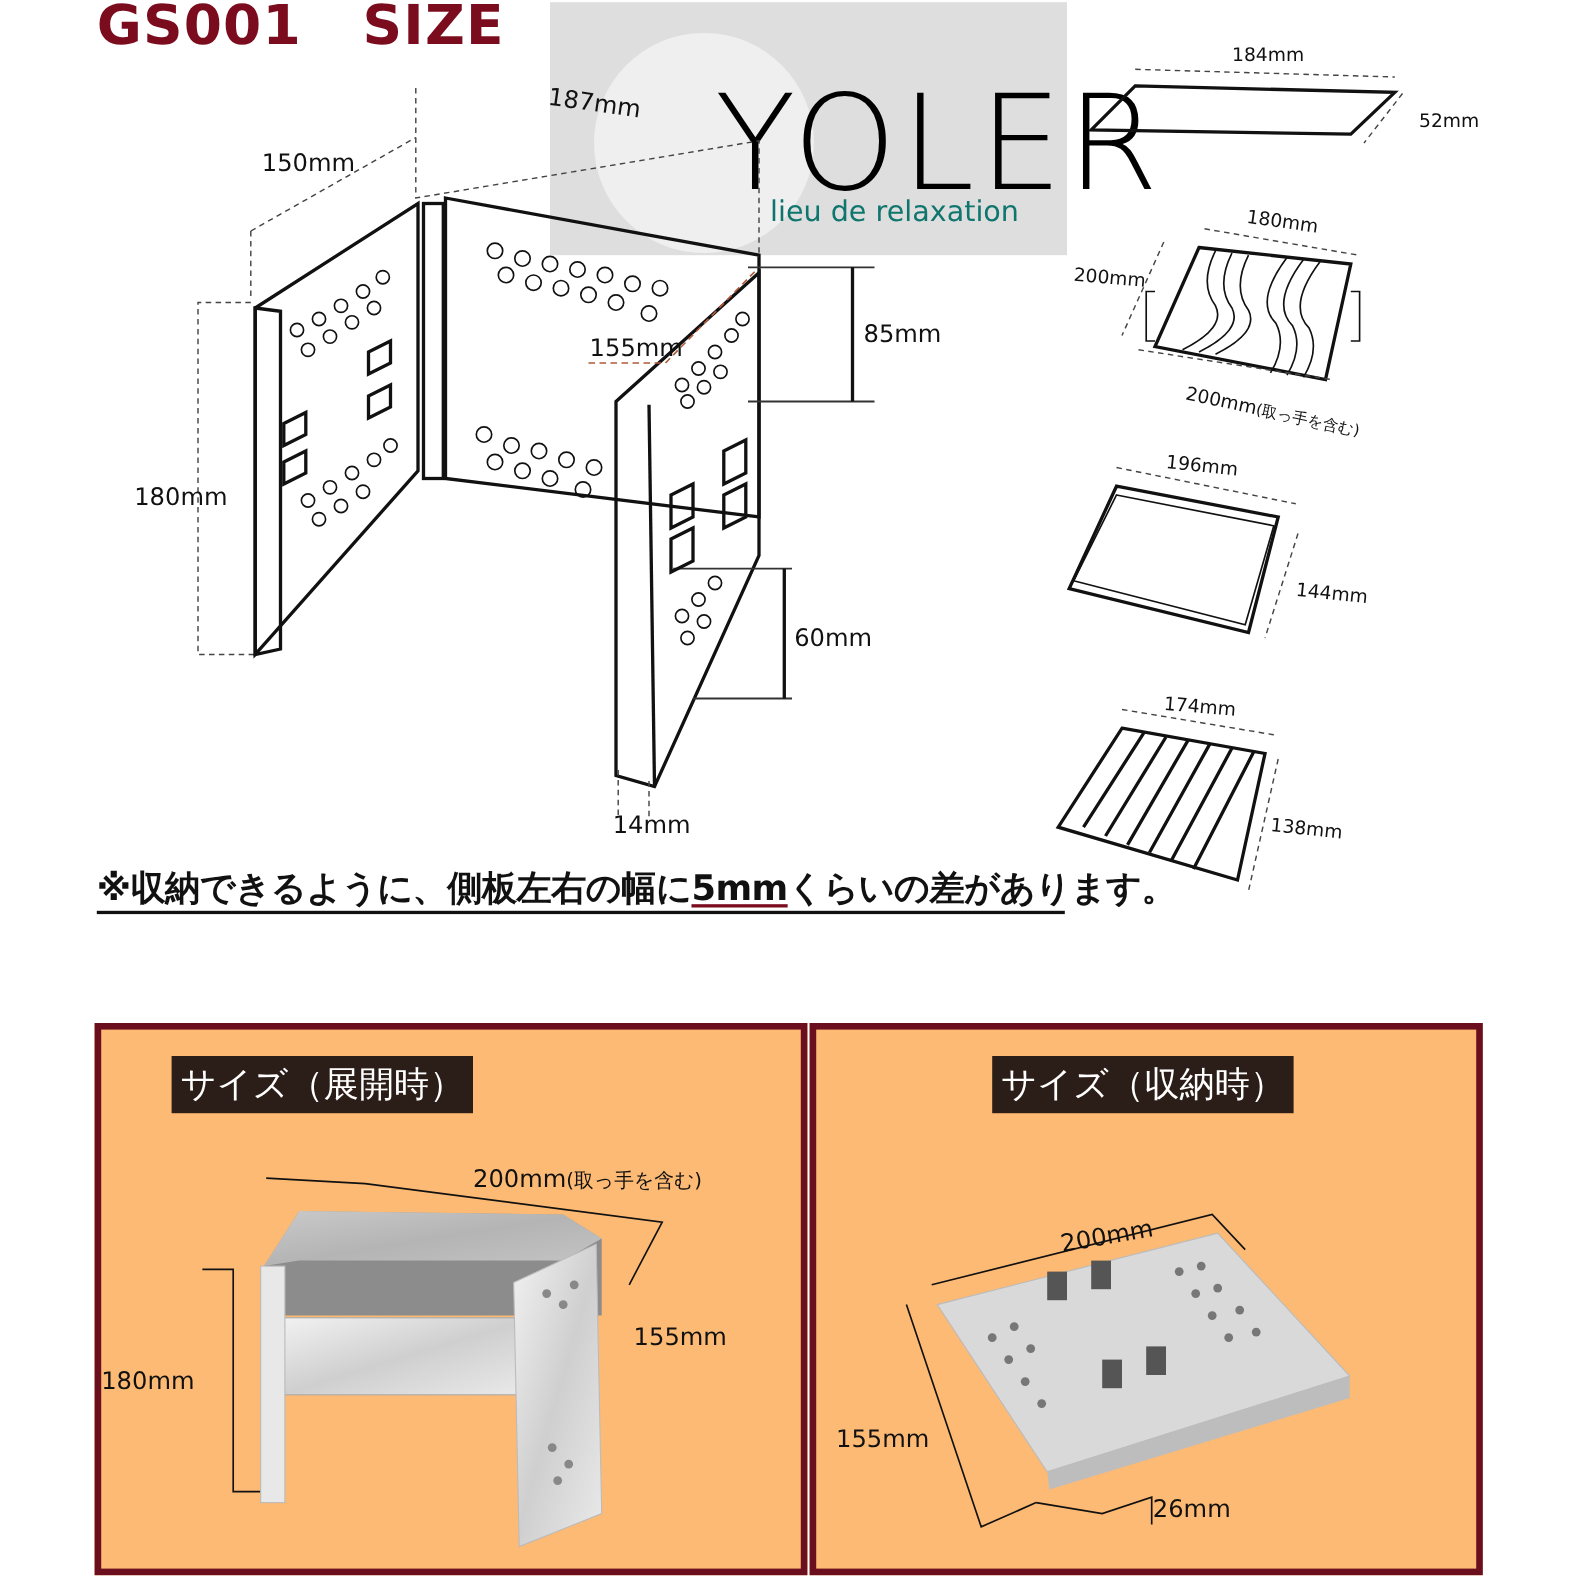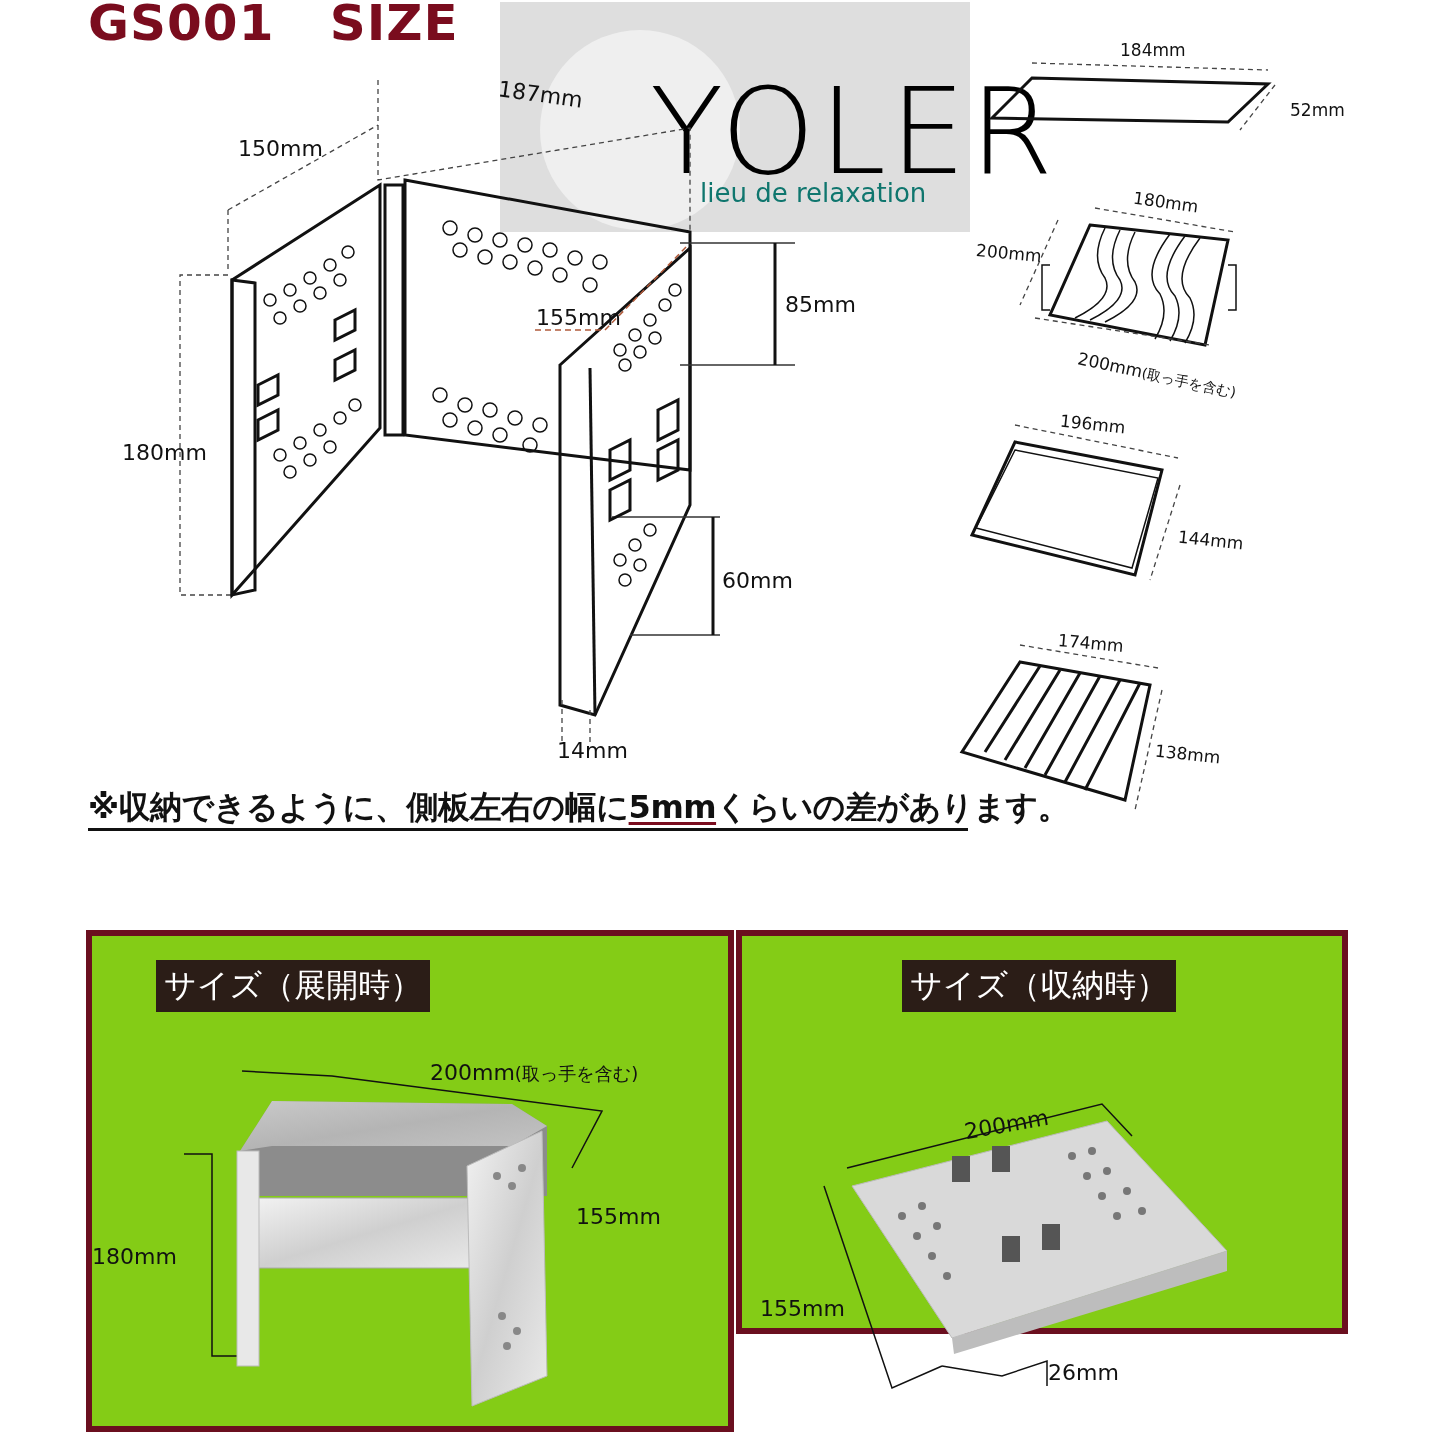--- a/index.html
+++ b/index.html
@@ -11,21 +11,21 @@
   .watermark { left: 500px; top: 2px; width: 470px; height: 230px; background: #dedede; }
   .wm-circle { left: 40px; top: 28px; width: 200px; height: 200px; border-radius: 50%; background: #efefef; }
   .wm-text { left: 150px; top: 60px; font-size: 120px; font-weight: 200; color: #000000;
              font-family: "DejaVu Sans", sans-serif; letter-spacing: 4px; }
   .wm-sub { left: 200px; top: 176px; font-size: 26px; color: #0f766e; }
   .dim { font-size: 22px; color: #111; white-space: nowrap; }
   .dim-sm { font-size: 17px; color: #111; white-space: nowrap; }
   .note { left: 88px; top: 786px; font-size: 32px; font-weight: bold; white-space: nowrap; letter-spacing: -0.5px; }
   .note .u { text-decoration: underline; text-decoration-color: #7a0c1e; text-decoration-thickness: 3px; text-underline-offset: 4px; }
   .note-rule { left: 88px; top: 828px; width: 880px; height: 3px; background: #111; }
-  .panel { border: 6px solid #6b0f1f; box-sizing: border-box; background: #84cc16; }
+  .panel { border: 6px solid #6b0f1f; box-sizing: border-box; background: #fdba74; }
   .panel-label { background: #2b1d17; color: #fff; font-size: 32px; padding: 4px 8px; white-space: nowrap; }
   svg { position: absolute; overflow: visible; }
   .stroke { fill: none; stroke: #111; stroke-width: 3; }
   .thin { fill: none; stroke: #111; stroke-width: 1.5; }
   .dash { fill: none; stroke: #444; stroke-width: 1.3; stroke-dasharray: 5 4; }
   .dimline { fill: none; stroke: #333; stroke-width: 1.6; }
 </style>
 </head>
 <body>
 
@@ -202,21 +202,21 @@
         <circle cx="405" cy="240" r="4"></circle>
         <circle cx="420" cy="250" r="4"></circle>
         <circle cx="430" cy="232" r="4"></circle>
         <circle cx="410" cy="380" r="4"></circle>
         <circle cx="425" cy="395" r="4"></circle>
         <circle cx="415" cy="410" r="4"></circle>
       </g>
   </svg>
 </div>
 
-<div class="abs panel" style="left:736px;top:930px;width:612px;height:404px">
+<div class="abs panel" style="left:736px;top:930px;width:612px;height:502px">
   <div class="abs panel-label" style="left:160px;top:24px">サイズ（収納時）</div>
   <div class="abs dim" style="left:222px;top:176px;transform:rotate(-10deg)">200mm</div>
   <div class="abs dim" style="left:18px;top:360px">155mm</div>
   <div class="abs dim" style="left:306px;top:424px">26mm</div>
   <svg width="610" height="500" style="left:0;top:0">
     <polyline class="thin" stroke="#666" stroke-width="1" points="105,232 360,168 390,200"></polyline>
     <polyline class="thin" stroke="#666" stroke-width="1" points="82,250 150,452 200,430"></polyline>
     <polygon points="110,250 365,185 485,315 210,402" fill="#d9d9d9" stroke="#bbb"></polygon>
     <polygon points="210,402 485,315 485,335 212,418" fill="#bdbdbd"></polygon>
     <g fill="#555">

